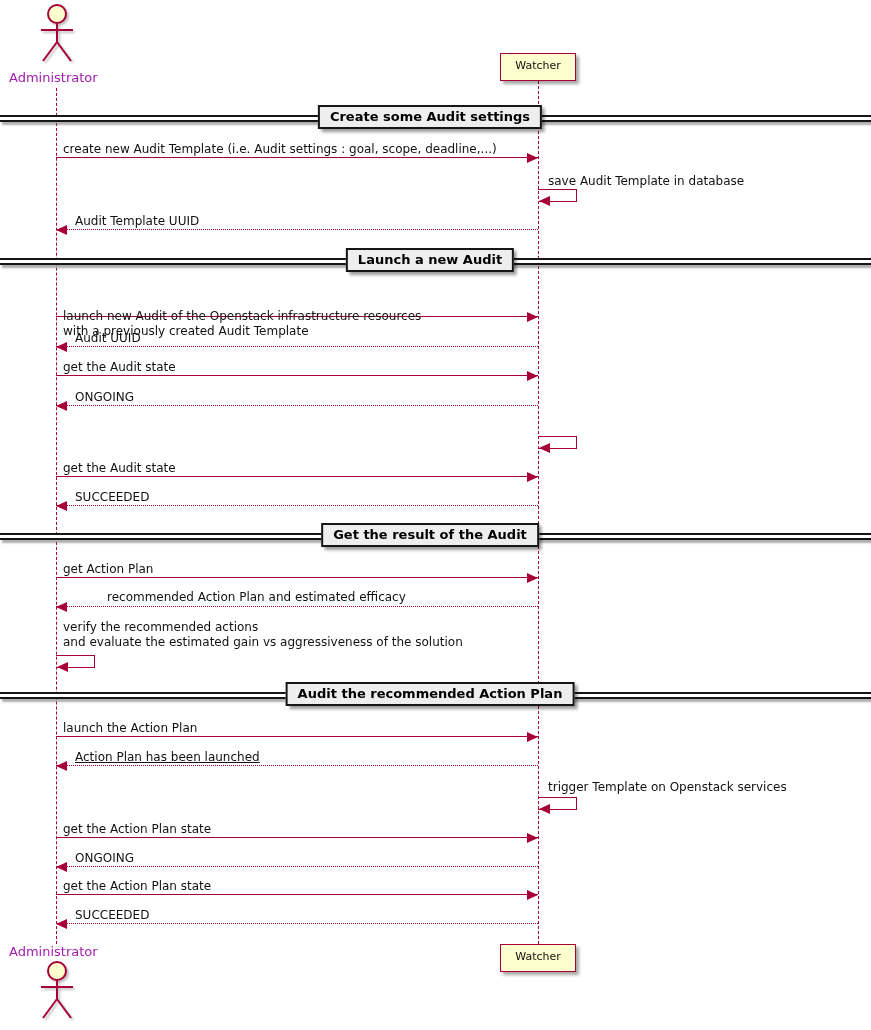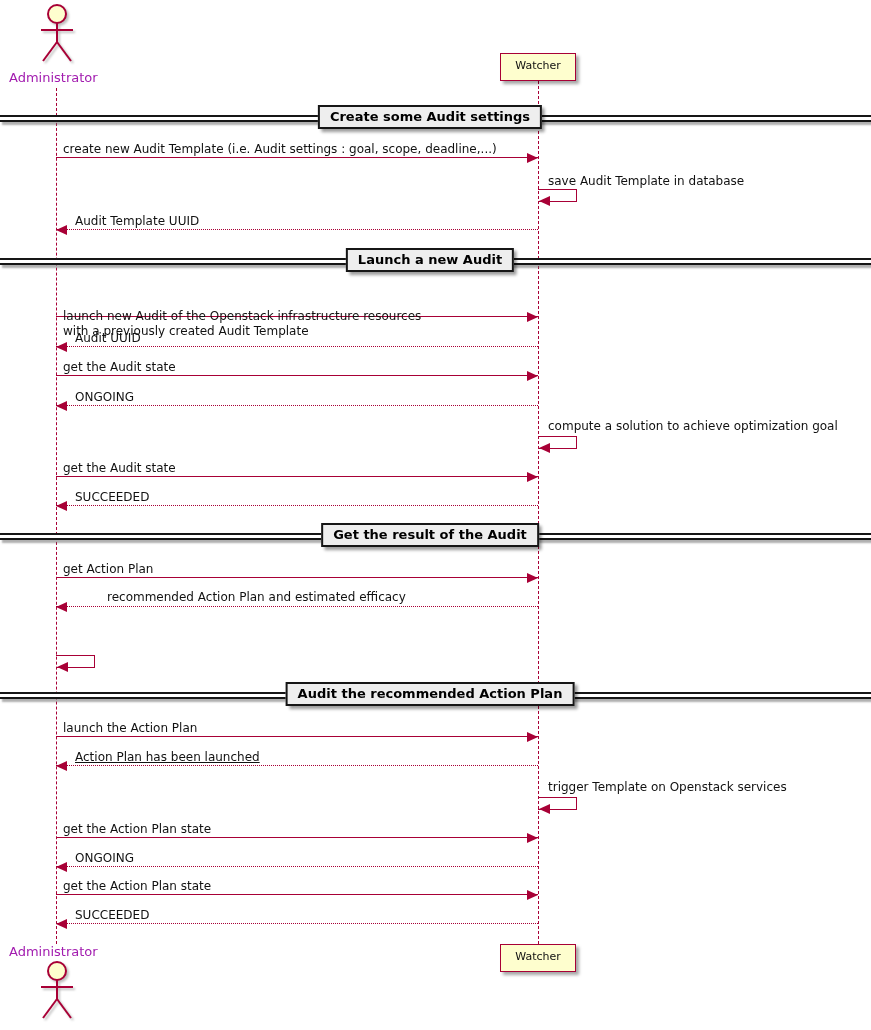--- a/index.html
+++ b/index.html
@@ -82,21 +82,20 @@
   <div class="ah-left" style="left:56px;top:342px;"></div>
 
   <div class="mlabel" style="left:63px;top:360px;">get the Audit state</div>
   <div class="aline" style="left:56px;top:375px;width:482px;"></div>
   <div class="ah-right" style="left:527px;top:371px;"></div>
 
   <div class="mlabel" style="left:75px;top:390px;">ONGOING</div>
   <div class="aline dot" style="left:56px;top:405px;width:482px;"></div>
   <div class="ah-left" style="left:56px;top:401px;"></div>
 
-  <div class="mlabel" style="left:548px;top:419px;">compute a solution to achieve optimization goal</div>
   <div class="self-loop" style="left:538px;top:436px;"></div>
   <div class="ah-left" style="left:539px;top:443px;"></div>
 
   <div class="mlabel" style="left:63px;top:461px;">get the Audit state</div>
   <div class="aline" style="left:56px;top:476px;width:482px;"></div>
   <div class="ah-right" style="left:527px;top:472px;"></div>
 
   <div class="mlabel" style="left:75px;top:490px;">SUCCEEDED</div>
   <div class="aline dot" style="left:56px;top:505px;width:482px;"></div>
   <div class="ah-left" style="left:56px;top:501px;"></div>
@@ -105,20 +104,22 @@
   <div class="divbox" style="top:523px;">Get the result of the Audit</div>
 
   <div class="mlabel" style="left:63px;top:562px;">get Action Plan</div>
   <div class="aline" style="left:56px;top:577px;width:482px;"></div>
   <div class="ah-right" style="left:527px;top:573px;"></div>
 
   <div class="mlabel" style="left:75px;top:590px;margin-left:32px;">recommended Action Plan and estimated efficacy</div>
   <div class="aline dot" style="left:56px;top:606px;width:482px;"></div>
   <div class="ah-left" style="left:56px;top:602px;"></div>
 
+  <div class="mlabel" style="left:63px;top:620px;">verify the recommended actions
+and evaluate the estimated gain vs aggressiveness of the solution</div>
   <div class="self-loop" style="left:56px;top:655px;"></div>
   <div class="ah-left" style="left:57px;top:662px;"></div>
 
   <div class="divline" style="top:692px;"></div>
   <div class="divbox" style="top:682px;">Audit the recommended Action Plan</div>
 
   <div class="mlabel" style="left:63px;top:721px;">launch the Action Plan</div>
   <div class="aline" style="left:56px;top:736px;width:482px;"></div>
   <div class="ah-right" style="left:527px;top:732px;"></div>
 

